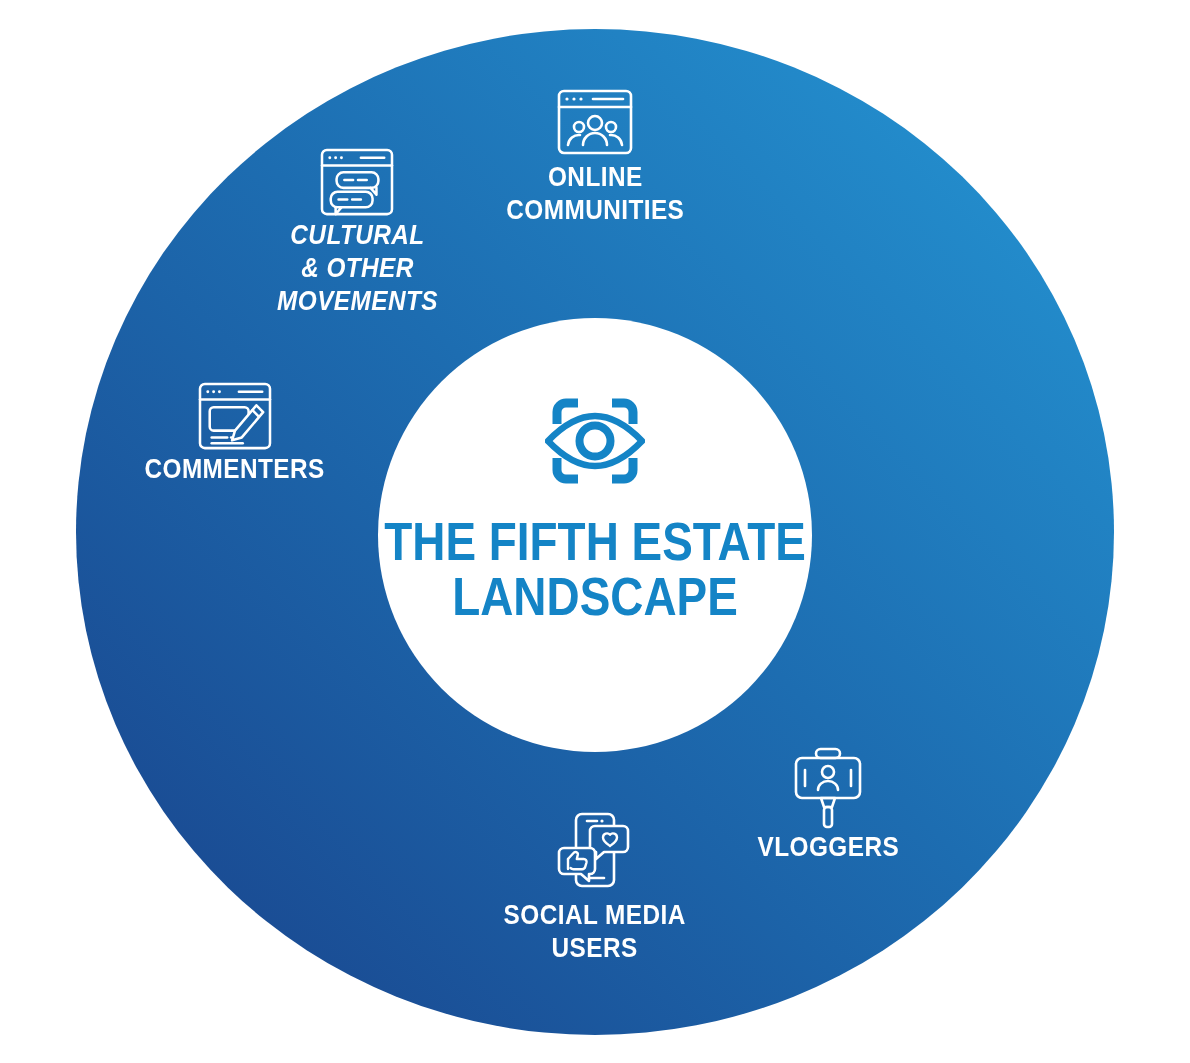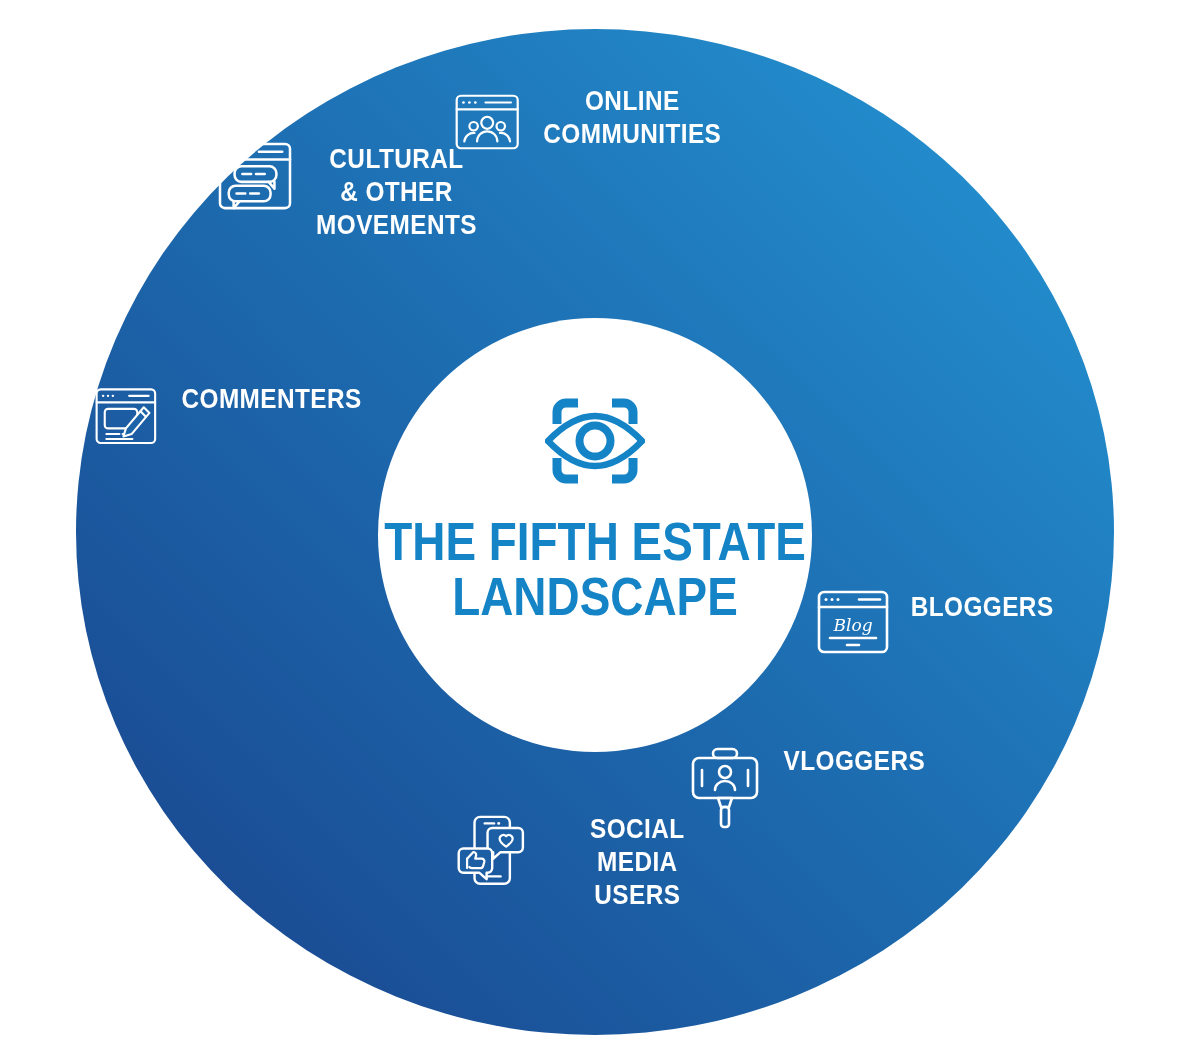--- a/index.html
+++ b/index.html
@@ -15,39 +15,39 @@
     position:absolute;left:378px;top:318px;width:434px;height:434px;border-radius:50%;
     background:#ffffff;
   }
   .center-eye{position:absolute;left:545px;top:391px;width:100px;height:100px;}
   .center-title{
     position:absolute;left:345px;top:514px;width:500px;text-align:center;
     color:#1484c6;font-weight:bold;font-size:54px;line-height:55px;
     white-space:pre-line;transform:scaleX(.85);letter-spacing:0px;
   }
   .segment{
-    position:absolute;width:280px;display:flex;flex-direction:row;
-    gap:11px;
+    position:absolute;width:280px;display:flex;flex-direction:column;
+    align-items:center;
   }
   .segment .label{
     color:#ffffff;font-weight:bold;font-size:28px;line-height:33px;text-align:center;
     white-space:pre-line;letter-spacing:.5px;transform:scaleX(.87);
   }
   .segment svg{display:block;}
   
   .seg-online{left:455px;top:84px;}
   .seg-independent{left:698px;top:150px;}
   .seg-citizen{left:823px;top:355px;}
   .seg-bloggers{left:817px;top:590px;}
   .seg-vloggers{left:688px;top:744px;}
   .seg-social{left:455px;top:812px;}
   .seg-grassroots{left:249px;top:730px;}
   .seg-consumer{left:113px;top:569px;}
   .seg-commenters{left:95px;top:382px;}
-  .seg-cultural{left:217px;top:142px;}
+  .seg-cultural{left:217px;top:148px;font-style:italic;}
   .ln{stroke:#fff;stroke-width:2.6;fill:none;stroke-linecap:round;stroke-linejoin:round;}
   .dt{fill:#fff;stroke:none;}
   .blog-text{font-family:"DejaVu Serif",serif;font-style:italic;font-size:17px;fill:#fff;}
 </style>
 </head>
 <body>
 
 <div class="canvas">
   <div class="ring"></div>
   <div class="disc"></div>
@@ -82,36 +82,20 @@
       <circle class="dt" cx="10" cy="15" r="1.6"></circle>
         <circle class="dt" cx="17" cy="15" r="1.6"></circle>
         <circle class="dt" cx="24" cy="15" r="1.6"></circle>
     </svg>
     <div class="label">ONLINE
 COMMUNITIES</div>
   </div>
 
 
 
-  <div class="segment seg-bloggers">
-    <svg width="72" height="64" viewBox="0 0 72 64">
-      <g class="ln">
-        <rect x="2" y="2" width="68" height="60" rx="5"></rect>
-        <line x1="2" y1="17" x2="70" y2="17"></line>
-        <line x1="42" y1="9.5" x2="63" y2="9.5"></line>
-        <line x1="13" y1="48" x2="59" y2="48"></line>
-        <line x1="30" y1="55" x2="42" y2="55"></line>
-      </g>
-      <circle class="dt" cx="9" cy="9.5" r="1.5"></circle>
-        <circle class="dt" cx="15" cy="9.5" r="1.5"></circle>
-        <circle class="dt" cx="21" cy="9.5" r="1.5"></circle>
-      <text class="blog-text" x="36" y="41" text-anchor="middle">Blog</text>
-    </svg>
-    <div class="label">BLOGGERS</div>
-  </div>
 
   <div class="segment seg-vloggers">
     <svg width="74" height="86" viewBox="0 0 74 86">
       <g class="ln">
         <rect x="25" y="5" width="24" height="9" rx="4.5"></rect>
         <rect x="5" y="14" width="64" height="40" rx="6"></rect>
         <line x1="14" y1="26" x2="14" y2="42"></line>
         <line x1="60" y1="26" x2="60" y2="42"></line>
         <circle cx="37" cy="28" r="6"></circle>
         <path d="M27 46a10 9 0 0 1 20 0"></path>

